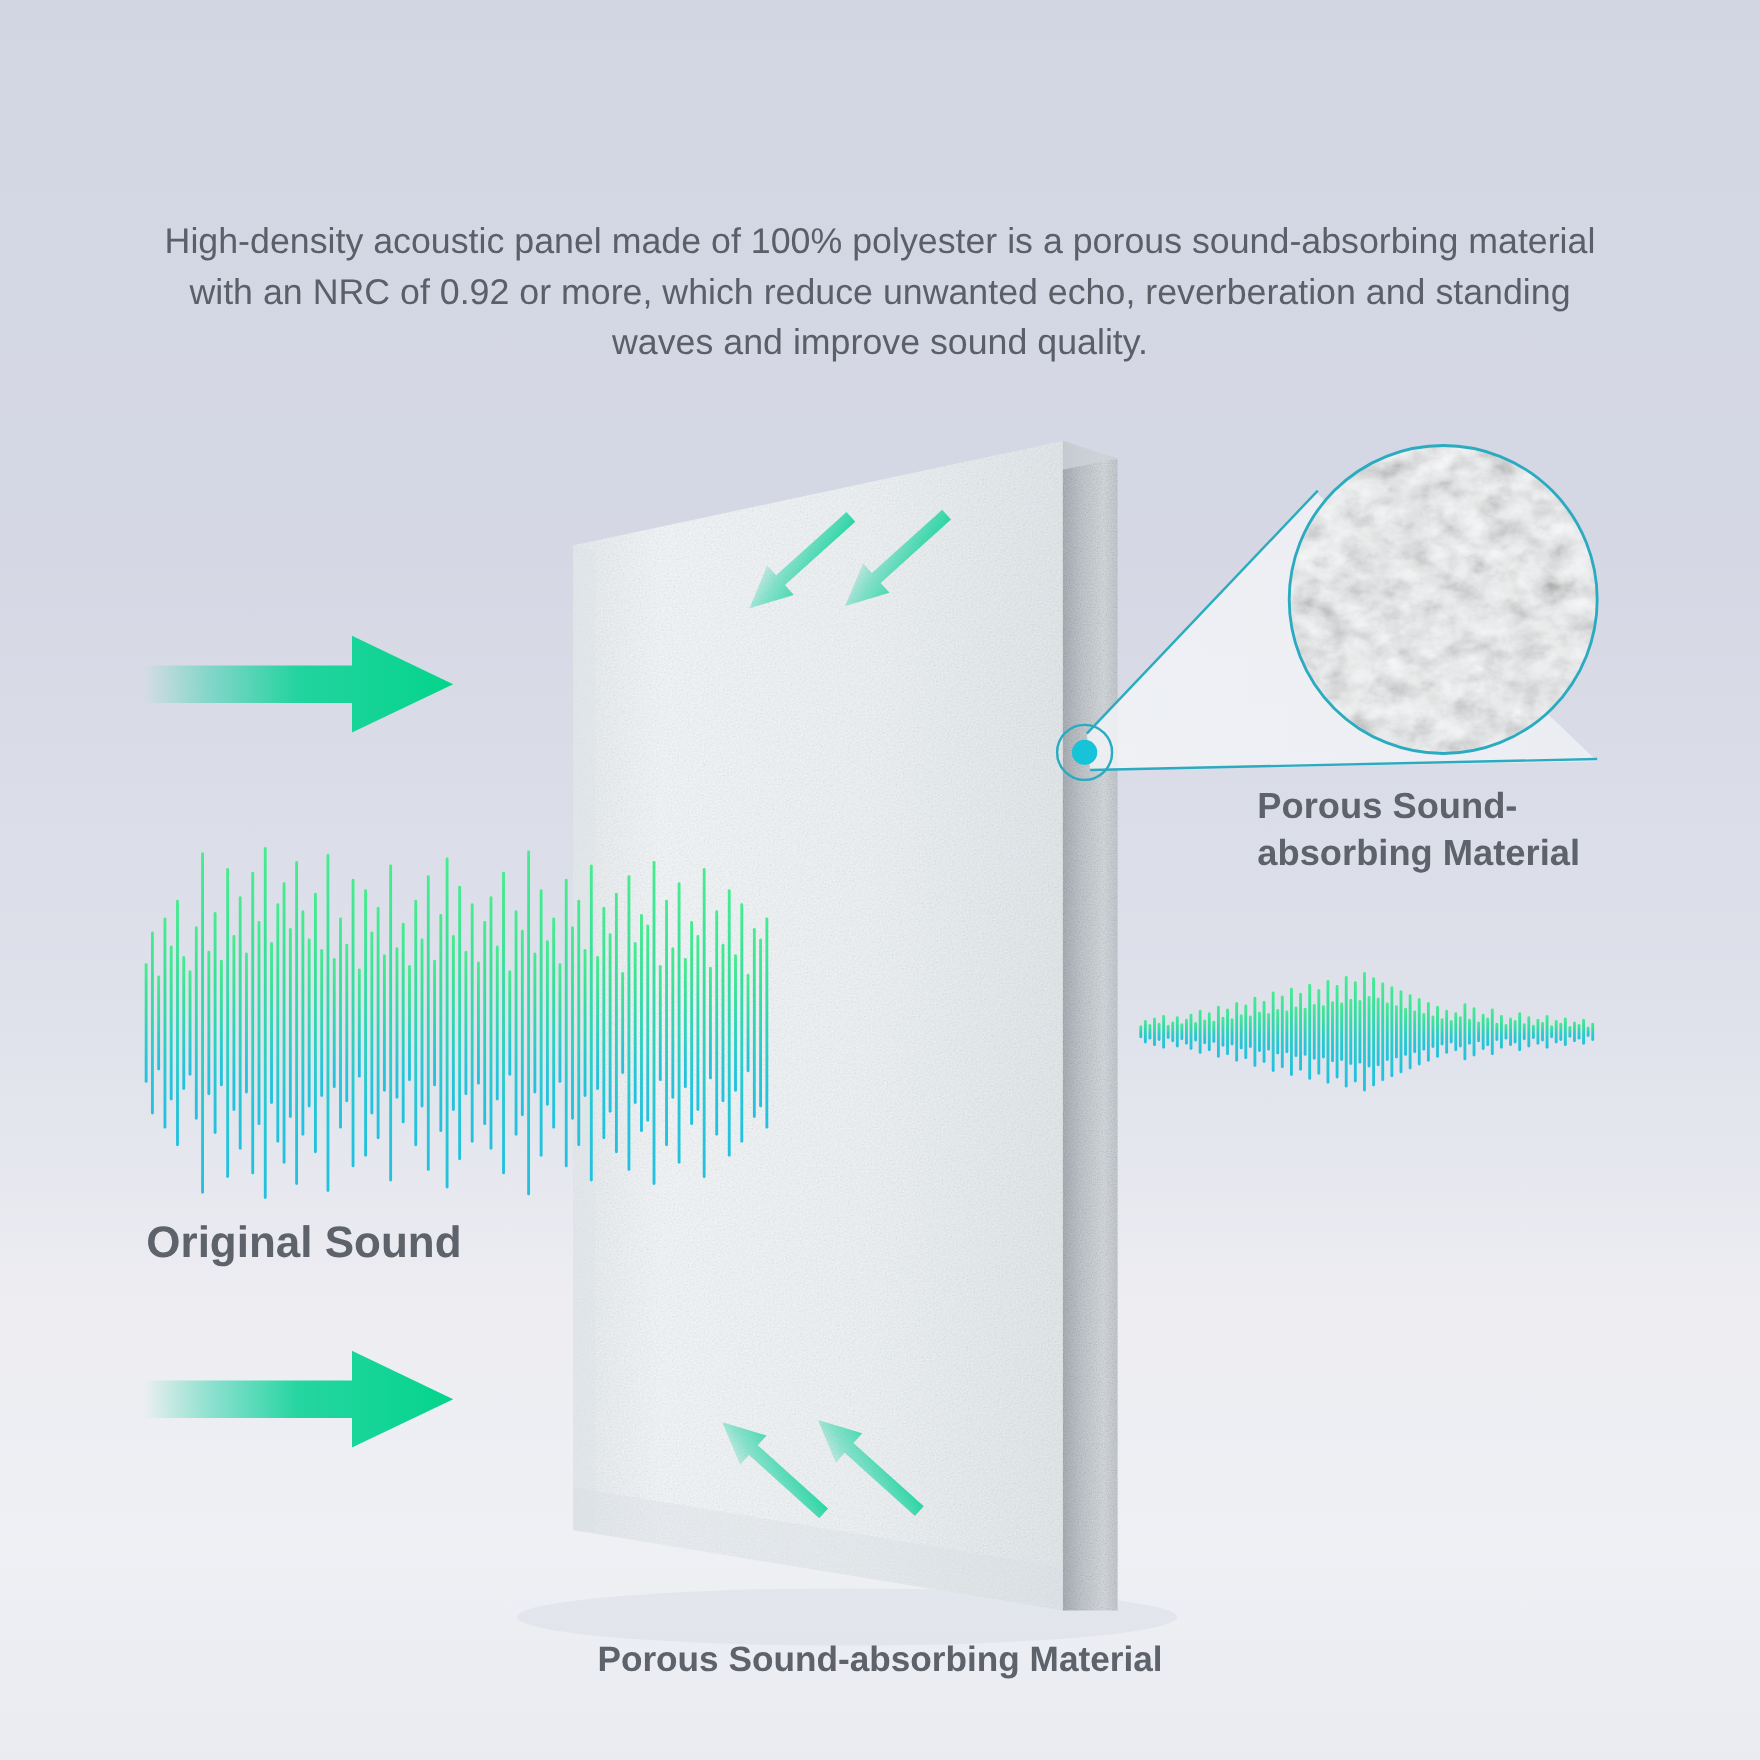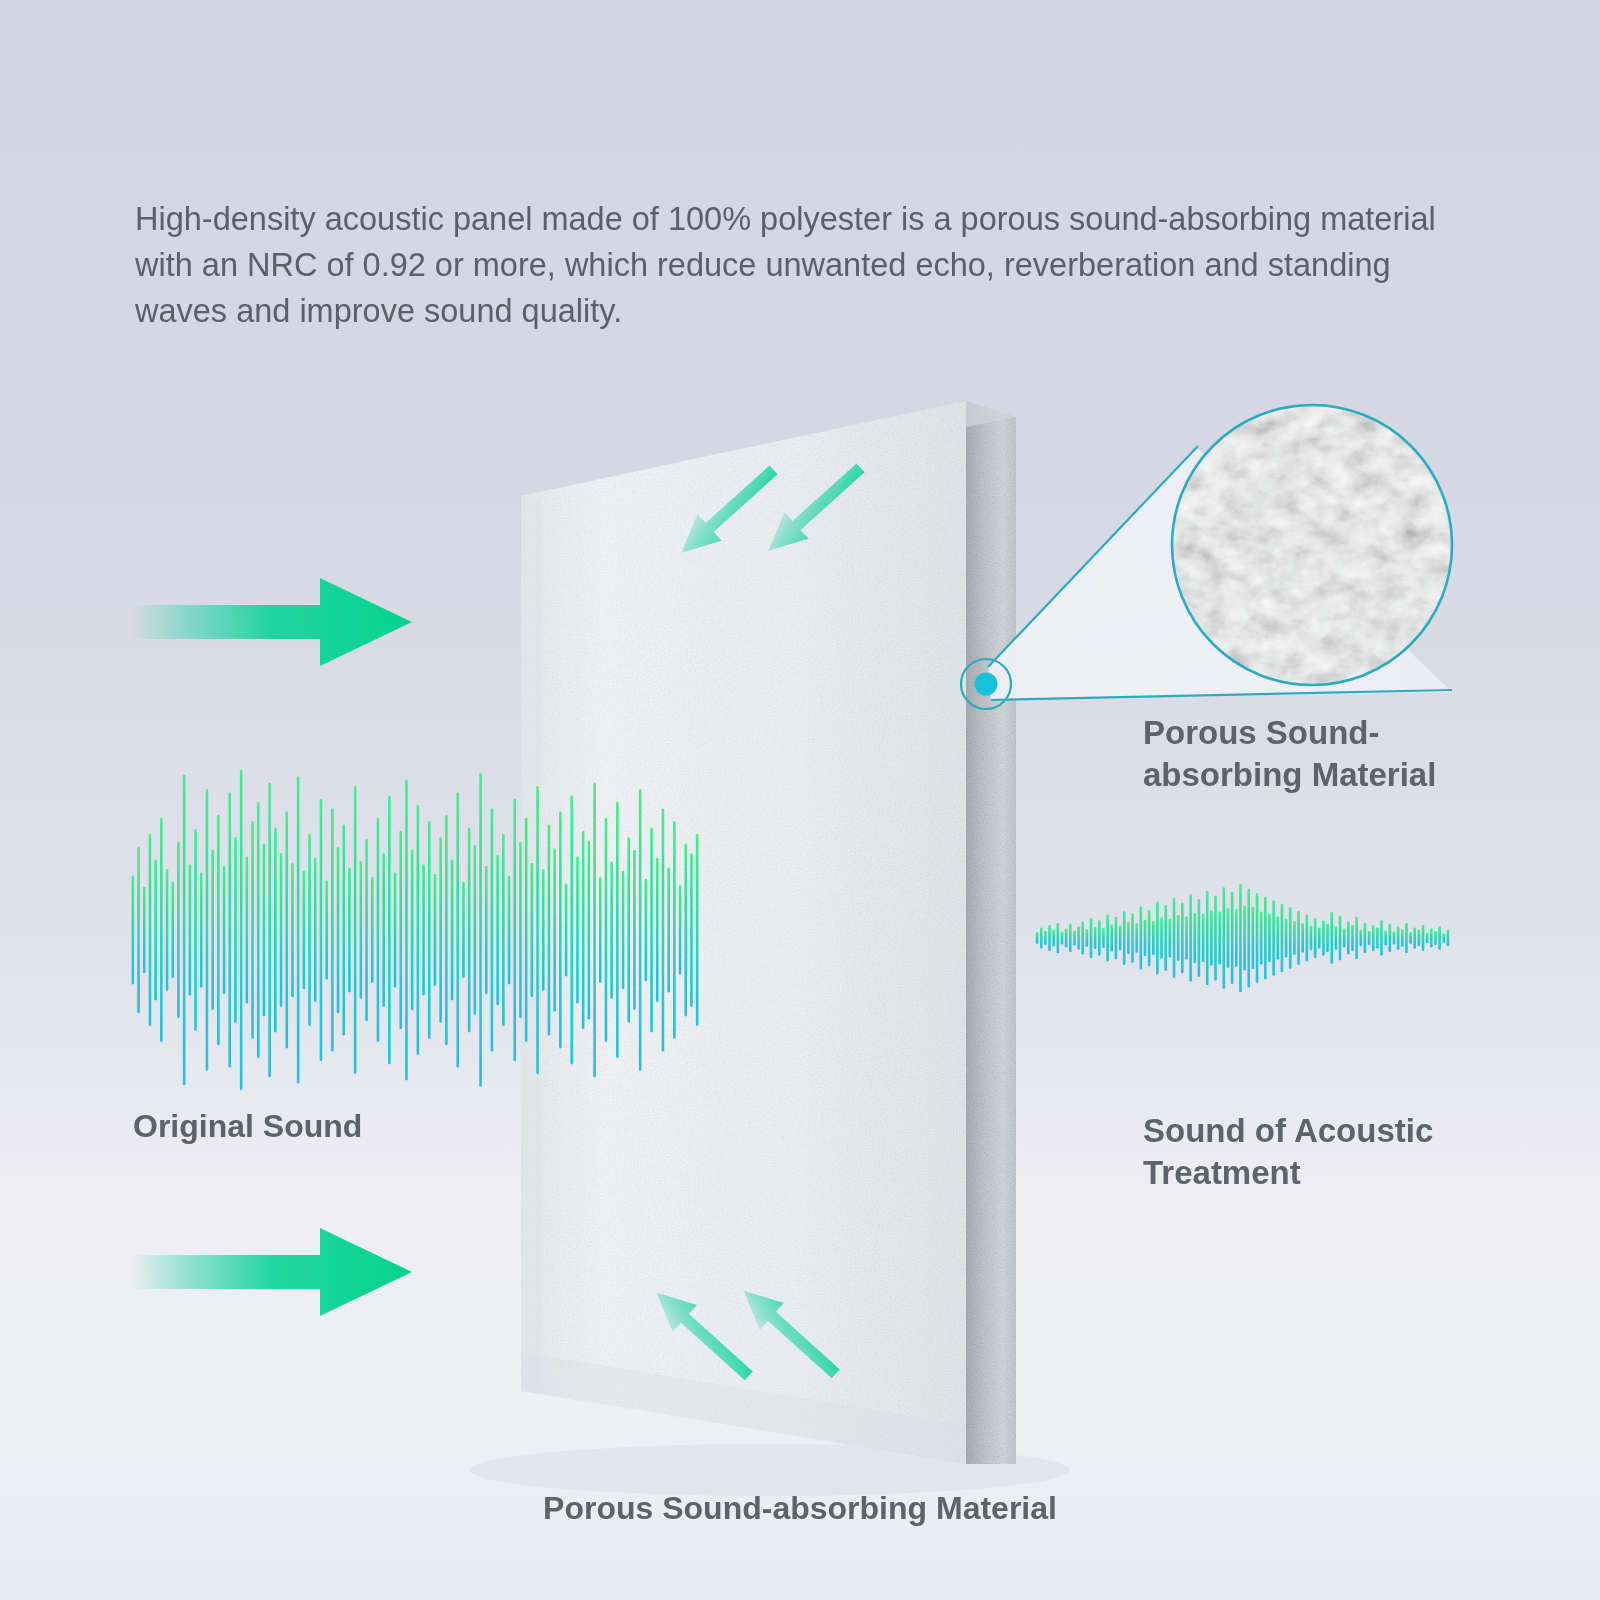--- a/index.html
+++ b/index.html
@@ -11,27 +11,27 @@
   }
   #stage{position:absolute;inset:0;width:1600px;height:1600px;}
 
   
   .title{
     position:absolute;left:0;top:72px;width:1600px;text-align:center;
     font-size:78px;font-weight:700;letter-spacing:-1.5px;color:#3c3c3c;
     line-height:1.0;
   }
   .subtitle{
-    position:absolute;left:135px;top:196px;width:1330px;text-align:left;
+    position:absolute;left:135px;top:196px;width:1330px;text-align:center;
     font-size:32.5px;font-weight:400;color:#5b5f68;line-height:1.42;
   }
 
   
   .lbl{position:absolute;color:#5e626b;font-weight:700;}
-  #label-original-sound{left:133px;top:1108px;font-size:32px;}
+  #label-original-sound{left:133px;top:1108px;font-size:40px;}
   #label-porous-bottom{left:0;top:1490px;width:1600px;text-align:center;font-size:32px;}
   #label-porous-magnifier{left:1143px;top:712px;width:340px;font-size:33px;line-height:1.28;}
   #label-sound-treatment{left:1143px;top:1110px;width:330px;font-size:33px;line-height:1.28;}
   #label-nrc{left:1143px;top:1262px;width:340px;font-size:36px;line-height:1.3;color:#3f434b;}
 
   svg{display:block;}
   .svgroot{position:absolute;left:0;top:0;width:1600px;height:1600px;pointer-events:none;}
 </style>
 </head>
 <body>
@@ -403,16 +403,15 @@
         <rect x="1446.63" y="929.74" width="2.60" height="16.52" rx="1.30" fill="url(#waveGradR)"></rect>
       </g>
   </svg>
 
   <div class="lbl" id="label-original-sound">Original Sound</div>
 
   <div class="lbl" id="label-porous-bottom">Porous Sound-absorbing Material</div>
 
   <div class="lbl" id="label-porous-magnifier">Porous Sound-absorbing Material</div>
 
-  <div class="lbl" id="label-sound-treatment">Sound of Acoustic Treatment</div>
 
 
 </div>
 
 </body></html>

